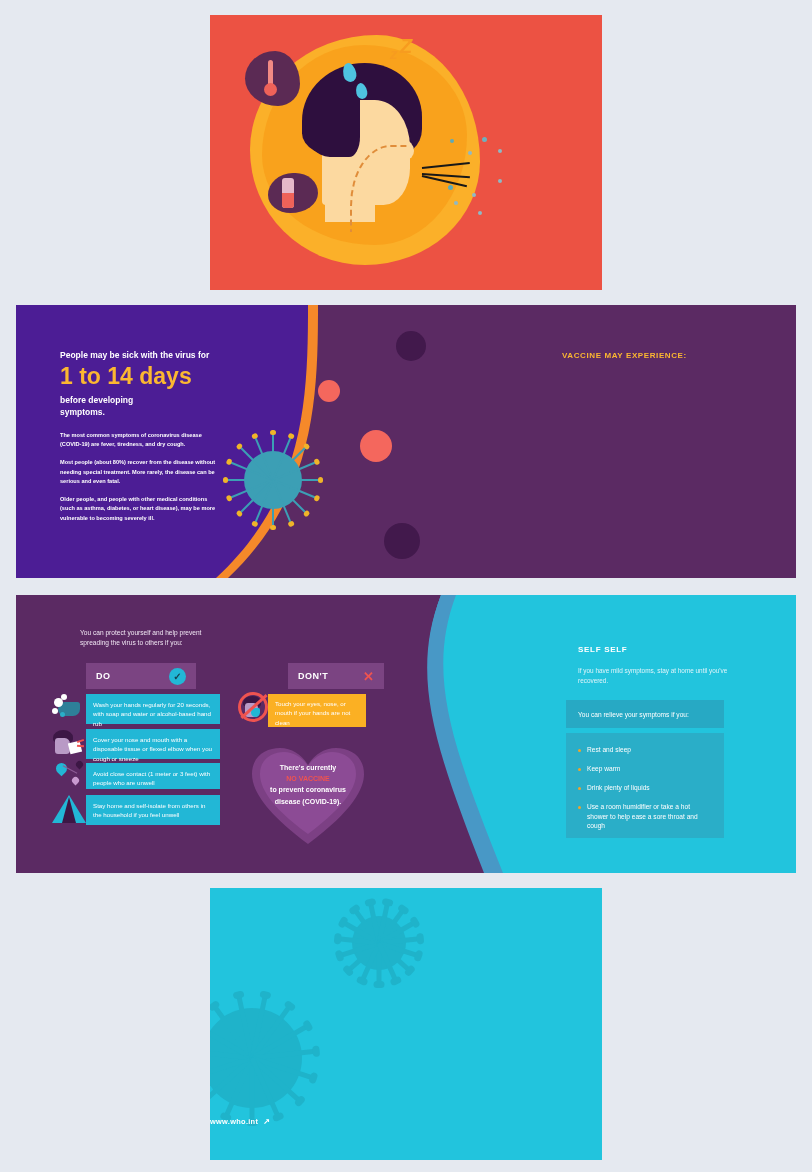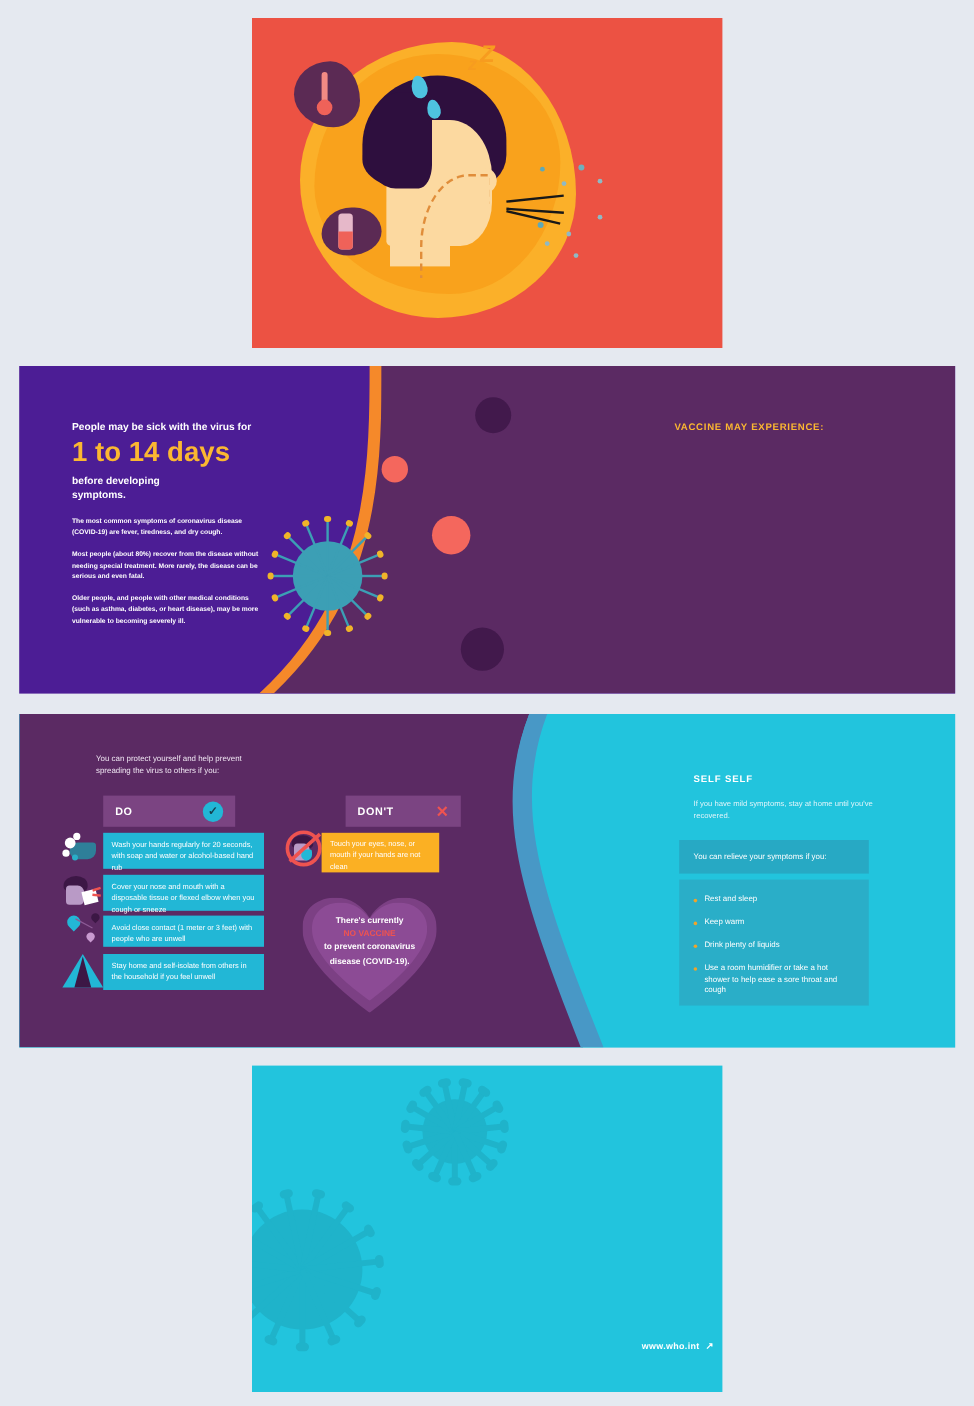--- a/index.html
+++ b/index.html
@@ -125,21 +125,21 @@
   #sc-list ul{margin:0;padding:0;}
 
   
   #panel-footer{left:210px;top:888px;width:392px;height:272px;background:#22c4dd;}
   .ghost-virus{position:absolute;border-radius:50%;background:#1fb3ca;}
   .ghost-spikes{position:absolute;inset:0;}
   .ghost-spikes i{position:absolute;left:50%;top:50%;width:5px;background:#1fb3ca;
     transform-origin:top center;border-radius:3px;}
   .ghost-spikes i::after{content:"";position:absolute;left:-3px;bottom:-4px;width:11px;
     height:7px;border-radius:4px;background:#1fb3ca;}
-  #footer-link{position:absolute;left:0;right:7px;bottom:34px;text-align:right;color:#fff;
+  #footer-link{position:absolute;left:0;right:17px;bottom:34px;text-align:left;color:#fff;
     font-size:7.4px;font-weight:bold;letter-spacing:.3px;}
   #footer-link .ext{display:inline-block;margin-left:5px;font-size:8px;}
 </style>
 </head>
 <body>
 
 <div class="panel" id="panel-hero">
   <div id="hero-blob"></div>
   <div id="hero-blob-2"></div>
 

